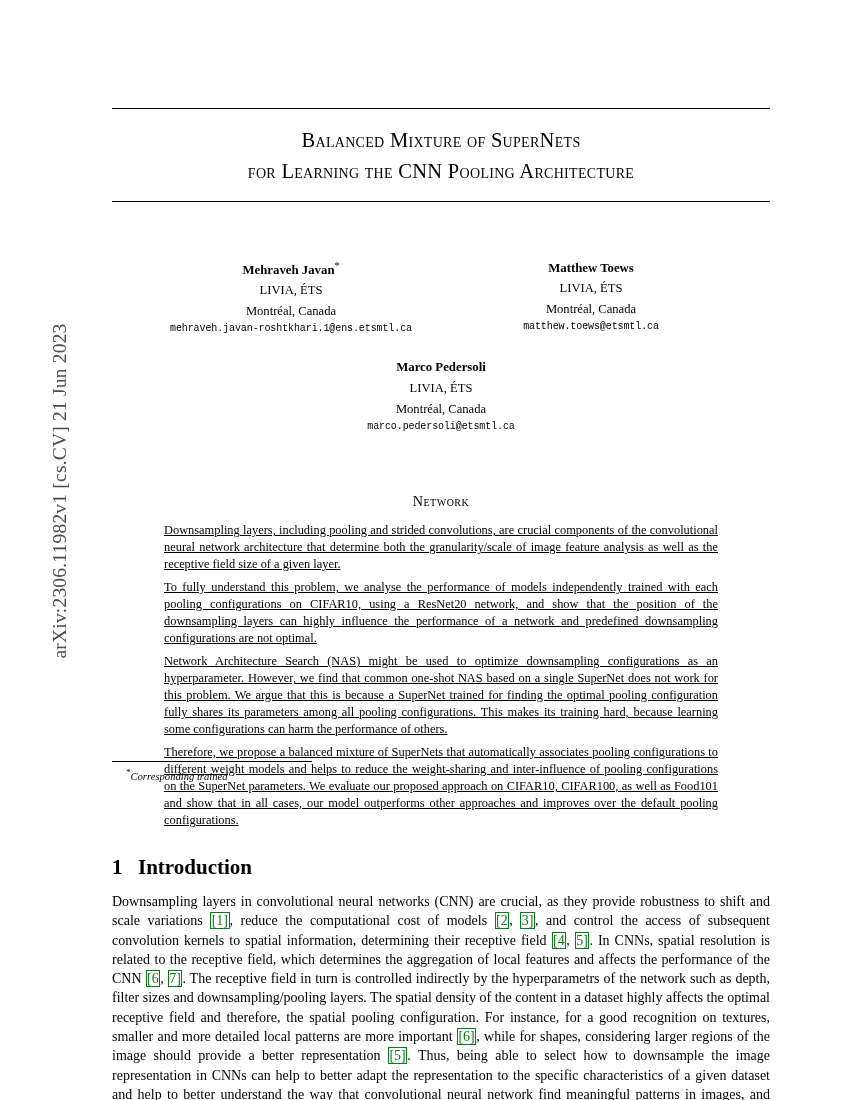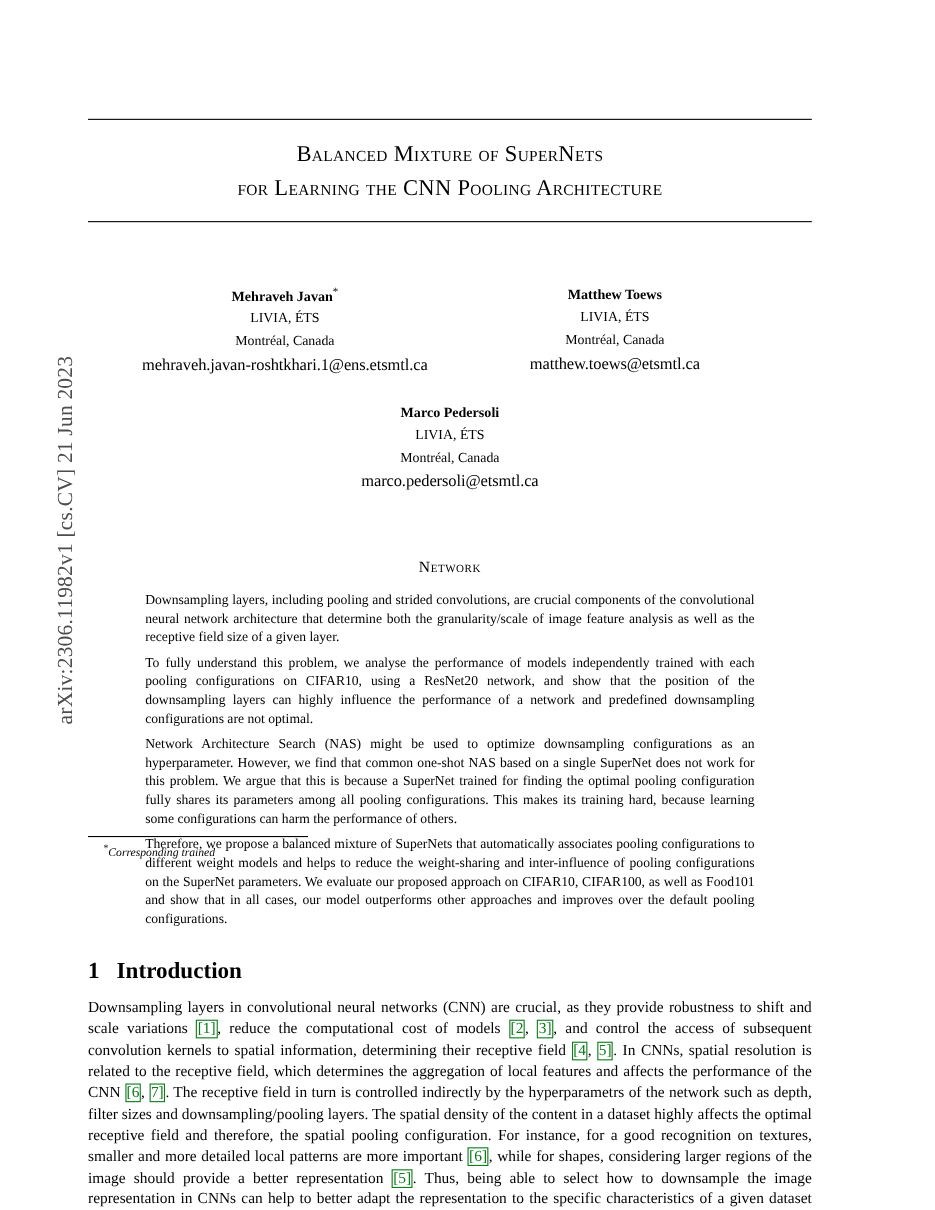--- a/index.html
+++ b/index.html
@@ -34,21 +34,21 @@
     text-align: center;
     font-family: "Liberation Serif", serif;
     font-size: 19.5px;
     letter-spacing: 0.2px;
     color: #4d4d4d;
     white-space: nowrap;
   }
 
   .page {
     position: absolute;
-    left: 80px;
+    left: 112px;
     top: 0;
     width: 658px;
     height: 860px;
   }
 
   .rule {
     border: none;
     border-top: 1.6px solid #000;
     margin: 0;
   }
@@ -83,40 +83,41 @@
   .author .name {
     font-weight: bold;
     font-size: 12.8px;
   }
   .author .name .star {
     font-weight: normal;
     font-size: 10px;
     vertical-align: super;
   }
   .author .email {
-    font-family: Liberation Serif, serif;
-    font-size: 15px;
+    font-family: Liberation Mono, monospace;
+    font-size: 10px;
     letter-spacing: -0.1px;
   }
   .authors-row.single { margin-top: 20px; }
 
   
   .abstract-heading {
     text-align: center;
     font-variant: small-caps;
     font-size: 14.2px;
     letter-spacing: 0.5px;
     margin-top: 58px;
     margin-bottom: 12px;
   }
   .abstract {
     margin: 12px 52px;
     font-size: 12.4px;
     line-height: 1.37;
     text-align: justify;
+    text-decoration: underline;
   }
   .abstract p {
     margin: 0 0 6px 0;
   }
 
   
   .section-heading {
     font-size: 21px;
     font-weight: bold;
     margin-top: 26px;

